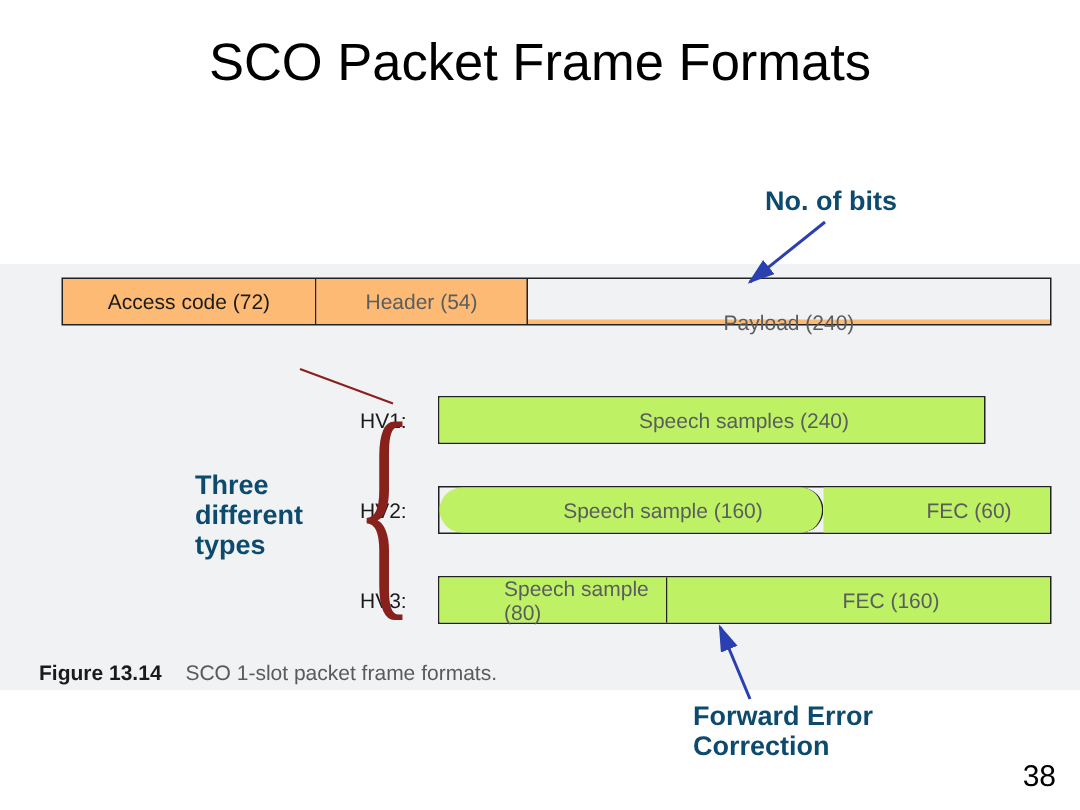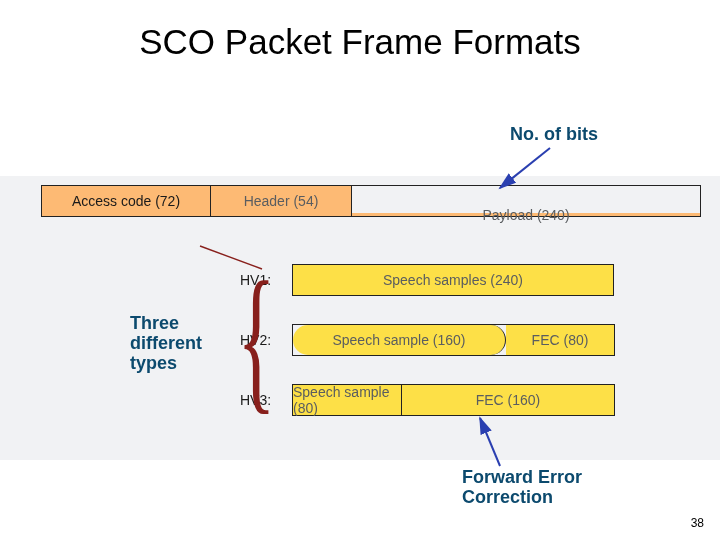--- a/index.html
+++ b/index.html
@@ -82,44 +82,45 @@
   .hv-boxes {
     display: flex;
     border: 1px solid #222;
     height: 30px;
   }
   .hv-boxes .cell {
     border-right: 1px solid #222;
     display: flex;
     align-items: center;
     justify-content: center;
-    background: #fde047;
+    background: #bef264;
     font-size: 14px;
     color: #5a5d60;
+    padding-left: 43px;
   }
   .hv-boxes .cell:last-child { border-right: none; }
   .caption {
     position: absolute;
     left: 26px;
     top: 440px;
     font-size: 14px;
     color: #1a1a1a;
     font-family: Arial, Helvetica, sans-serif;
     font-weight: bold;
   }
   .caption .captext {
     font-weight: normal;
     color: #5a5a5a;
     margin-left: 12px;
   }
   .page-num {
     position: absolute;
     right: 16px;
     bottom: 10px;
-    font-size: 12px;
+    font-size: 20px;
     color: #000;
   }
   svg.overlay {
     position: absolute;
     left: 0;
     top: 0;
     width: 720px;
     height: 540px;
     pointer-events: none;
   }
@@ -147,32 +148,36 @@
   <div class="hv-label">HV1:</div>
   <div class="hv-boxes">
     <div class="cell" style="width:320px;">Speech samples (240)</div>
   </div>
 </div>
 
 <div class="hv-row" style="left:240px; top:325px;">
   <div class="hv-label">HV2:</div>
   <div class="hv-boxes">
     <div class="cell" style="width:212px;border-radius:15px;">Speech sample (160)</div>
-    <div class="cell" style="width:108px;">FEC (80)</div>
+    <div class="cell" style="width:108px;">FEC (60)</div>
   </div>
 </div>
 
 <div class="hv-row" style="left:240px; top:385px;">
   <div class="hv-label">HV3:</div>
   <div class="hv-boxes">
     <div class="cell" style="width:108px;">Speech sample (80)</div>
     <div class="cell" style="width:212px;">FEC (160)</div>
   </div>
 </div>
 
+<div class="caption">
+  <span>Figure 13.14</span>
+  <span class="captext">SCO 1-slot packet frame formats.</span>
+</div>
 
 <div class="annot" style="left:510px; top:125px;">No. of bits</div>
 
 
 <div class="annot" style="left:462px; top:468px;">
   <span>Forward Error</span><br>
   <span>Correction</span>
 </div>
 
 <div class="annot" style="left:130px; top:314px;">

